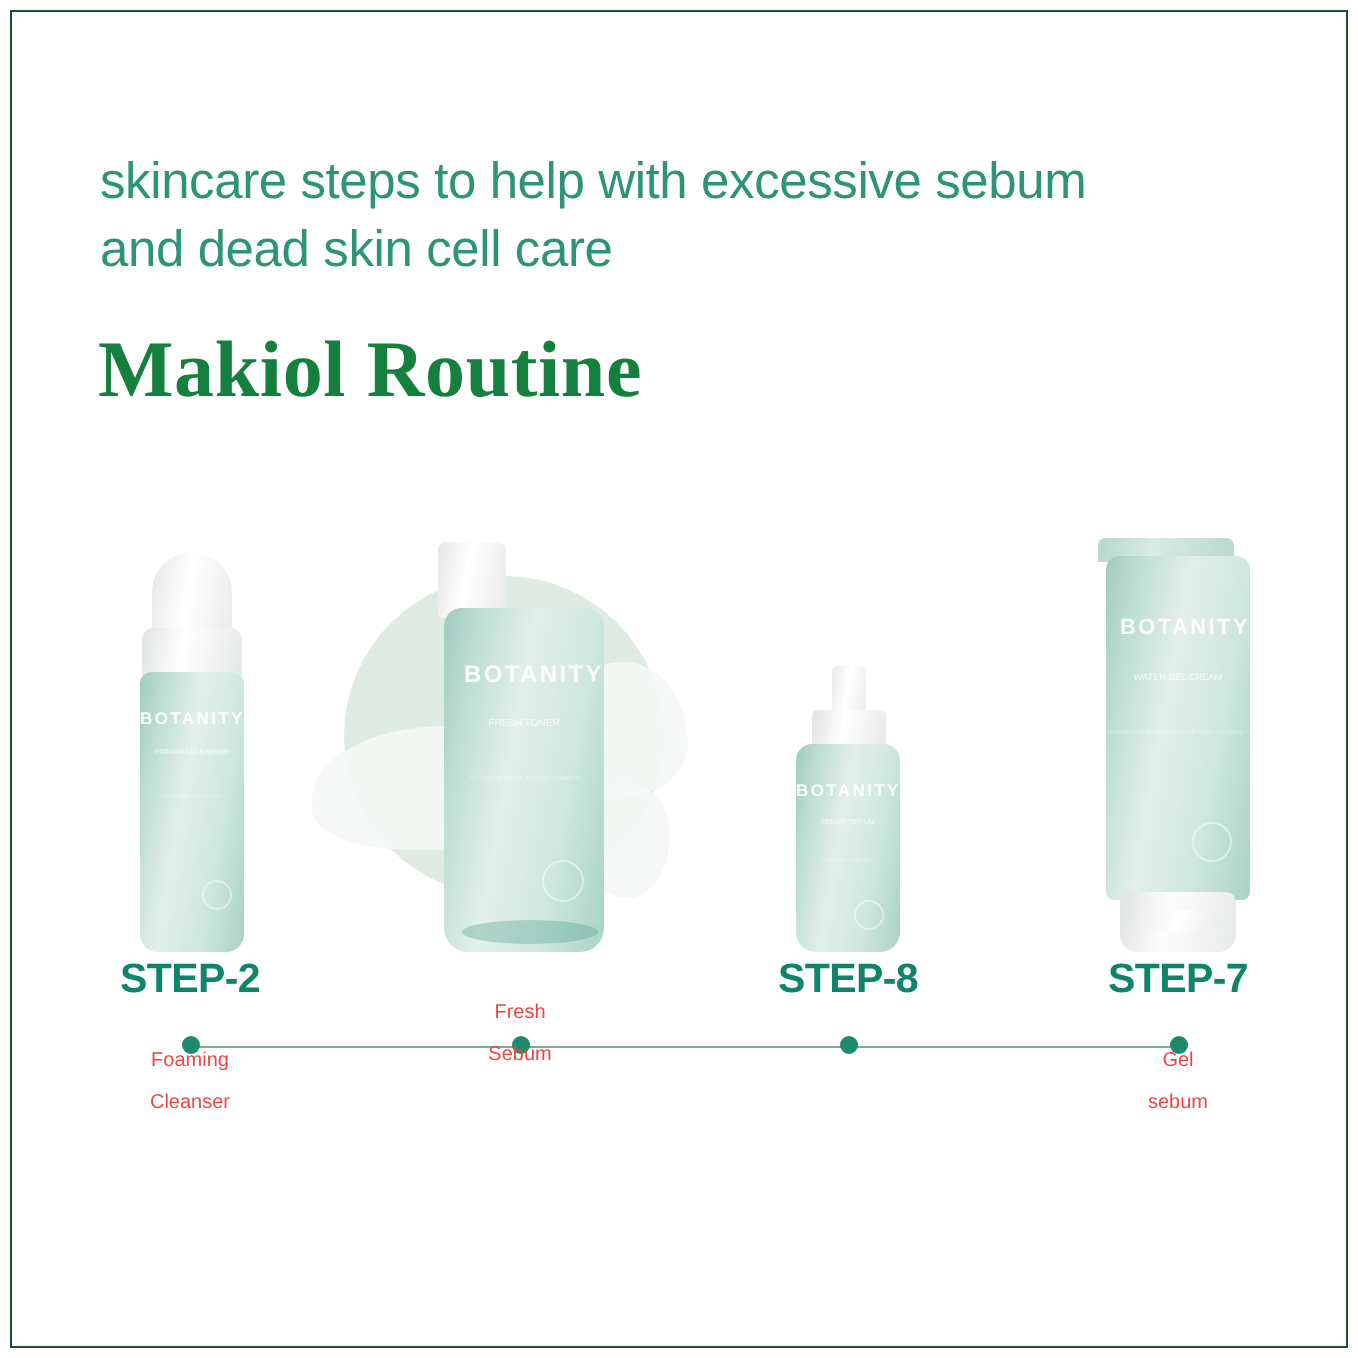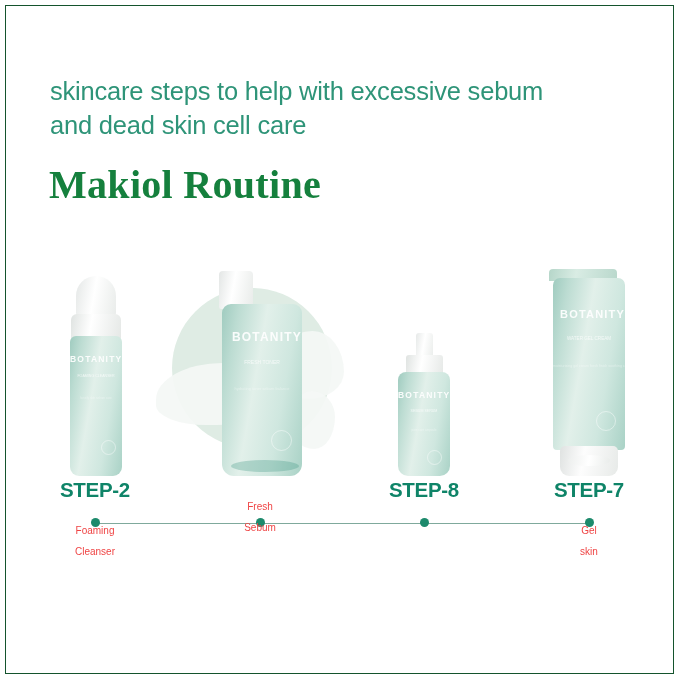--- a/index.html
+++ b/index.html
@@ -368,18 +368,18 @@
       <div class="step" style="left:179px">
         <div class="step-name">Fresh
 Sebum</div>
       </div>
       <div class="step" style="left:343px">
         <div class="step-label">STEP-8</div>
       </div>
       <div class="step" style="left:508px">
         <div class="step-label">STEP-7</div>
         <div class="step-name">Gel
-skin</div>
+sebum</div>
       </div>
     </div>
 
   </div>
 </div>
 
 </body></html>

